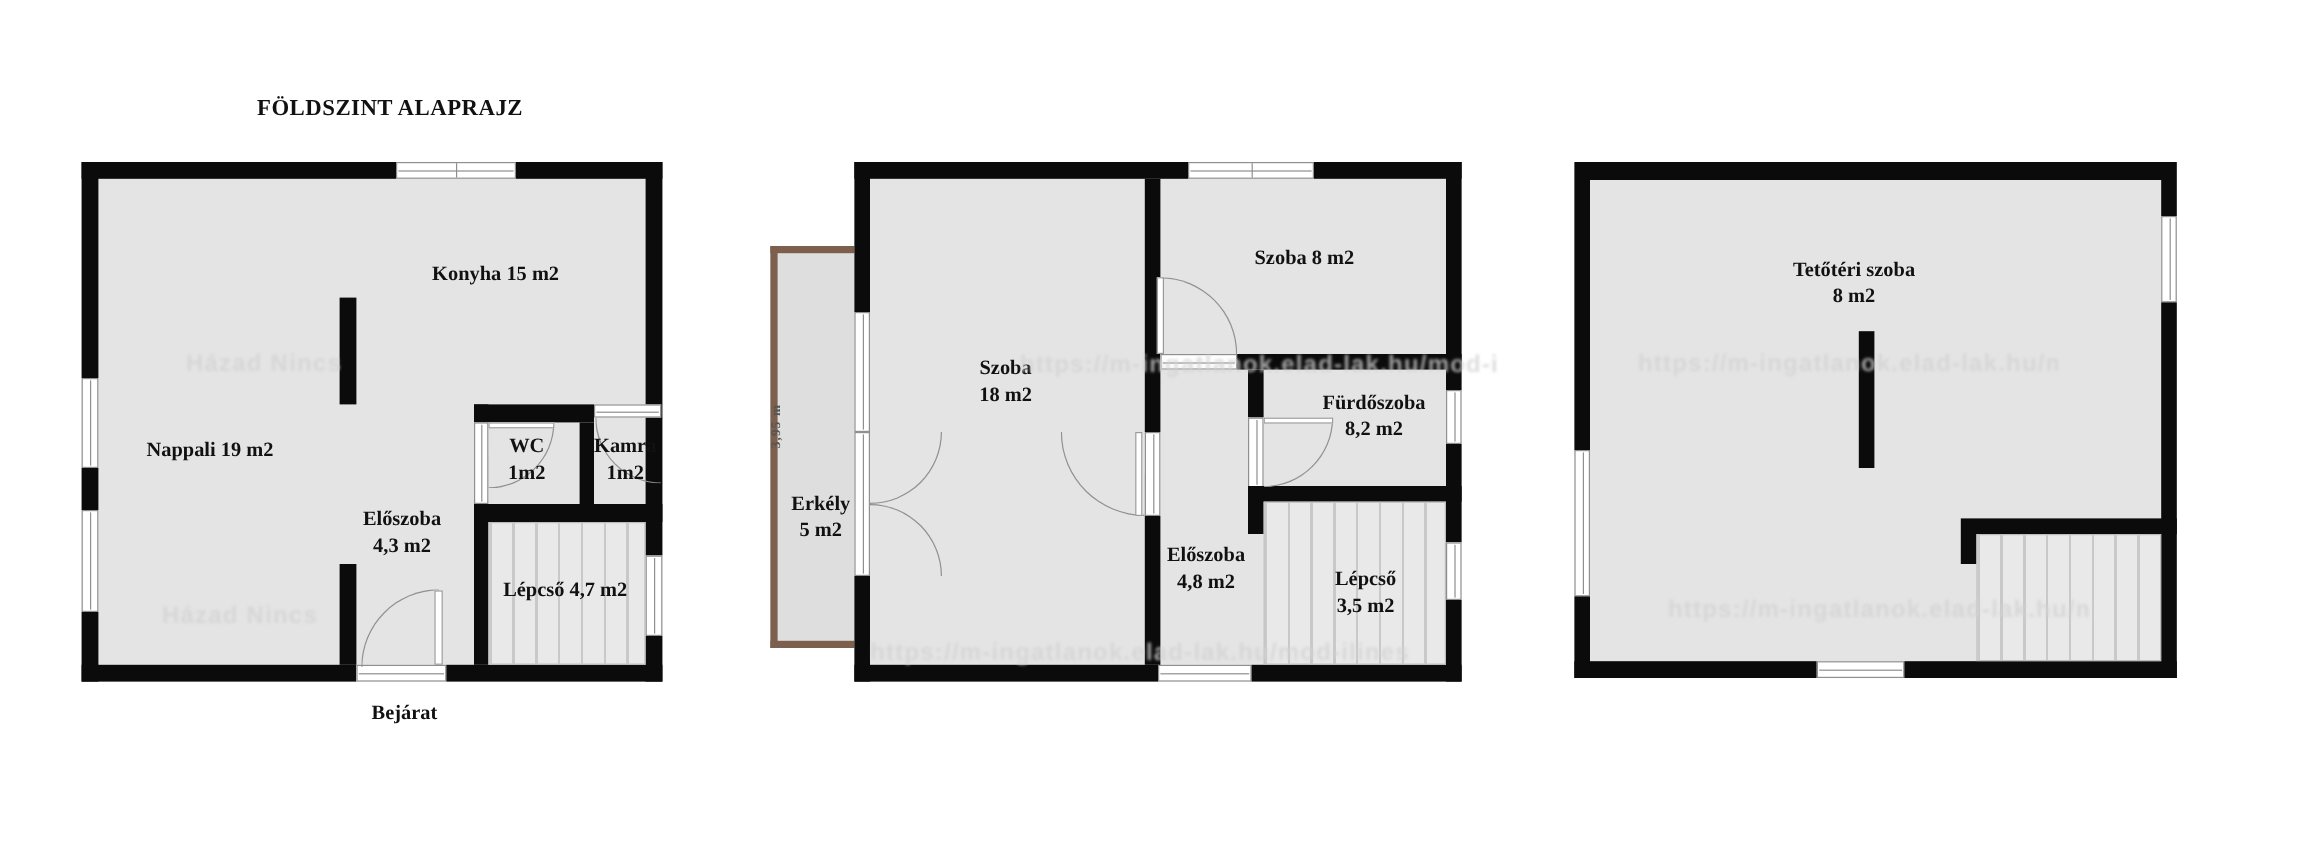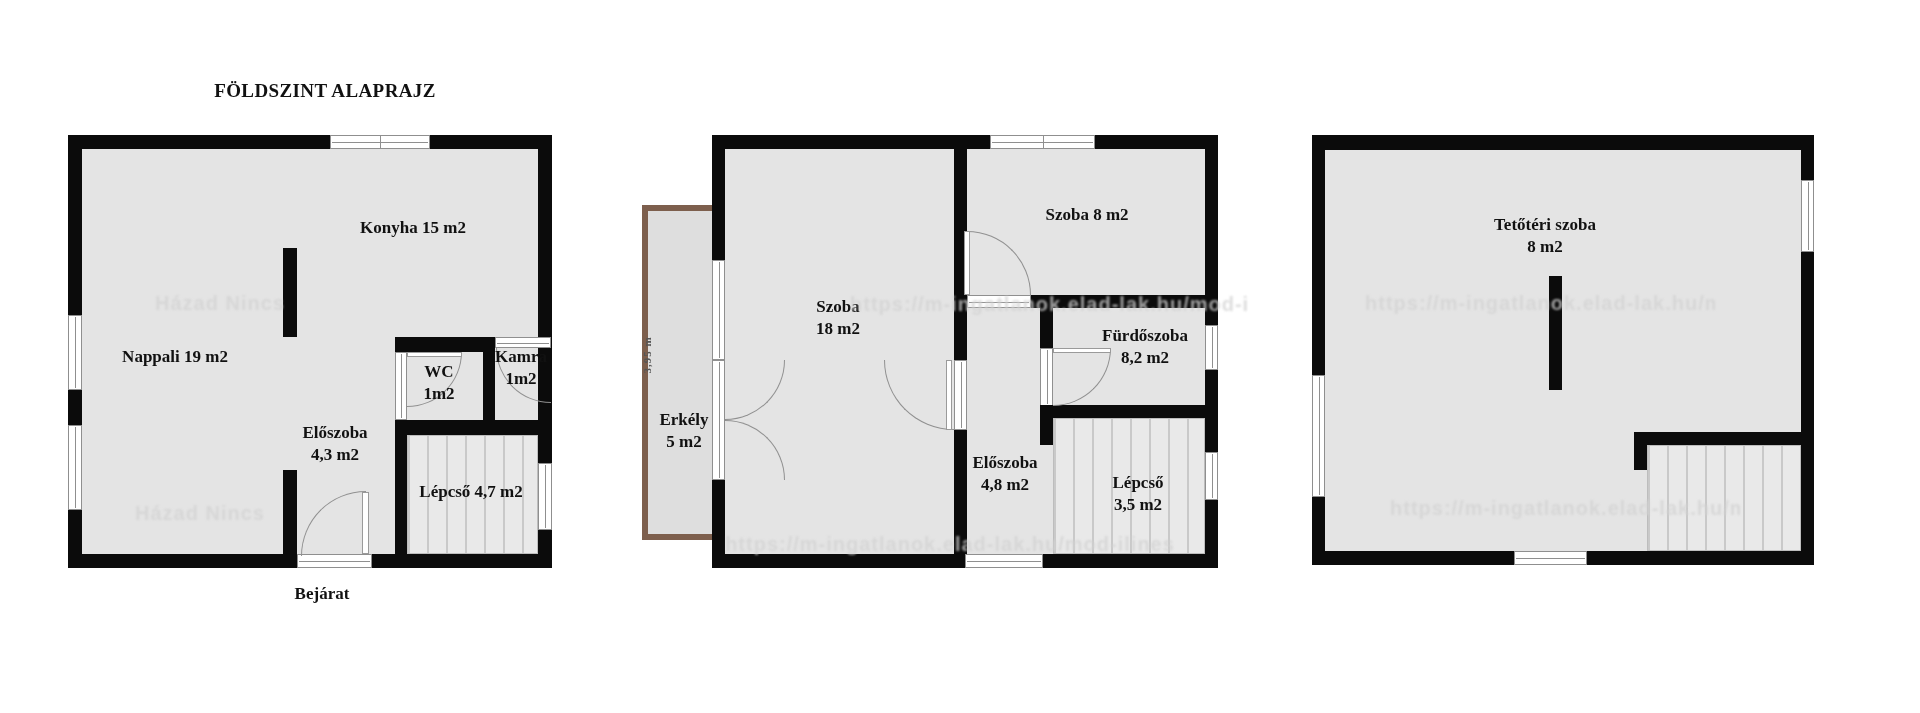--- a/index.html
+++ b/index.html
@@ -75,29 +75,29 @@
 
     <div class="arc arcBR" style="left:407px;top:352px;width:55px;height:55px;"></div>
     <div class="leaf" style="left:407px;top:352px;width:55px;height:5px;"></div>
     <div class="arc arcBL" style="left:496px;top:348px;width:55px;height:55px;"></div>
     <div class="arc arcTL" style="left:301px;top:491px;width:65px;height:65px;"></div>
     <div class="leaf" style="left:362px;top:492px;width:7px;height:62px;"></div>
 
     <div class="stairs" style="left:407px;top:435px;width:131px;height:119px;"></div>
 
     <div class="lbl" style="left:413px;top:228px;">Konyha 15 m2</div>
-    <div class="lbl" style="left:175px;top:357px;text-align:center;">Nappali 19 m2</div>
+    <div class="lbl" style="left:175px;top:375px;text-align:center;">Nappali 19 m2</div>
     <div class="lbl" style="left:439px;top:383px;">WC
 1m2</div>
-    <div class="lbl" style="left:521px;top:368px;">Kamra
+    <div class="lbl" style="left:521px;top:383px;">Kamra
 1m2</div>
     <div class="lbl" style="left:335px;top:444px;">Előszoba
 4,3 m2</div>
     <div class="lbl" style="left:471px;top:492px;">Lépcső 4,7 m2</div>
-    <div class="lbl" style="left:322px;top:594px;">Bejárat</div>
+    <div class="lbl" style="left:337px;top:594px;">Bejárat</div>
   </div>
 
   <div class="plan">
 
     <div class="balcony" style="left:642px;top:205px;width:74px;height:335px;"></div>
     <div class="dim" style="left:647px;top:355px;">3,95 m</div>
 
     <div class="floor" style="left:712px;top:135px;width:506px;height:433px;"></div>
 
     <div class="wall" style="left:712px;top:135px;width:278px;height:14px;"></div>

